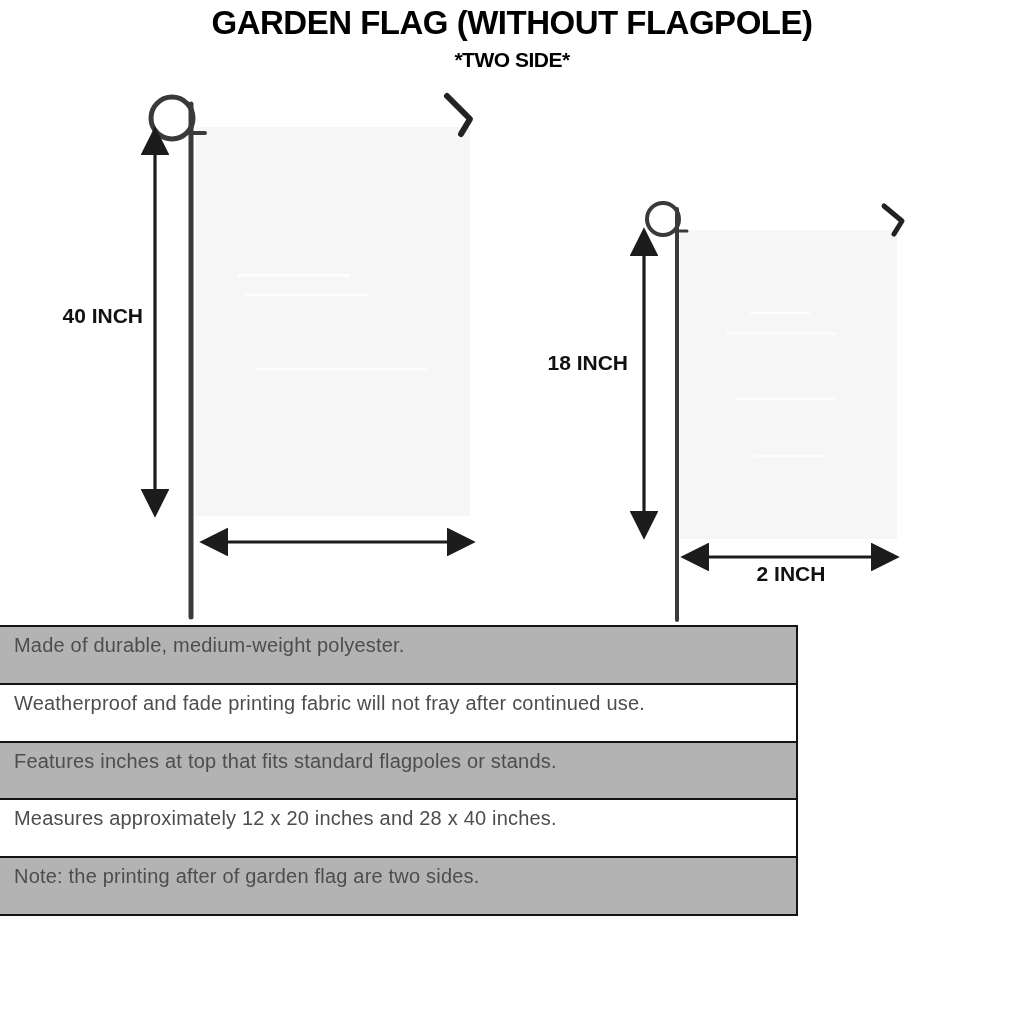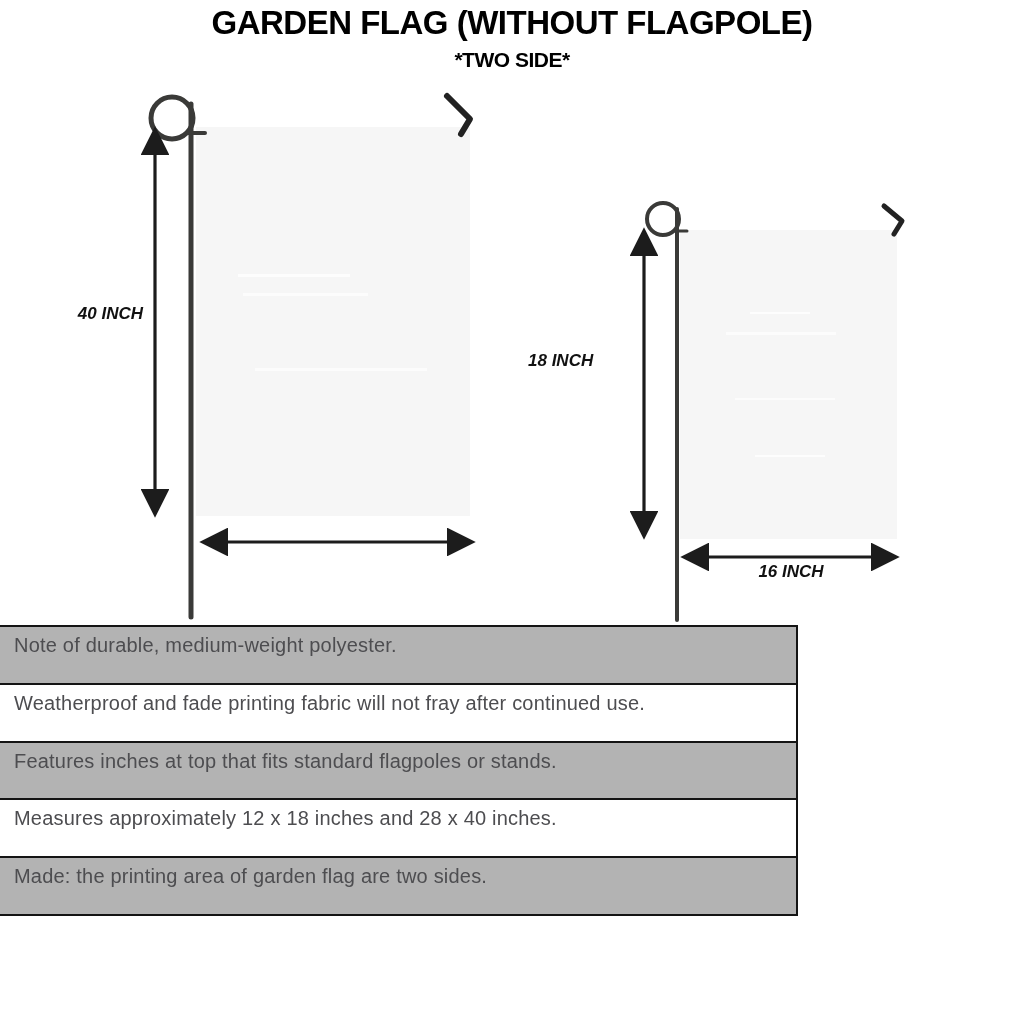--- a/index.html
+++ b/index.html
@@ -18,26 +18,26 @@
   }
   .title-line2 {
     font-size: 21px; font-weight: 800; letter-spacing: -0.5px; line-height: 36px;
   }
 
   
   #diagram-svg { position: absolute; top: 0; left: 0; width: 1024px; height: 1024px; }
 
   
   .dim-label {
-    position: absolute; font-size: 17px; font-weight: 700; color: #111;
-    letter-spacing: 0px; white-space: nowrap; font-style: italic;
+    position: absolute; font-size: 21px; font-weight: 700; color: #111;
+    letter-spacing: 0px; white-space: nowrap;
   }
   .dim-40 { top: 304px; left: 43px;  width: 100px; text-align: right;  }
   .dim-28 { top: 547px; left: 213px; width: 200px; text-align: center; }
-  .dim-18 { top: 351px; left: 528px; width: 100px;  }
+  .dim-18 { top: 351px; left: 528px; width: 100px; text-align: right;  }
   .dim-12 { top: 562px; left: 691px; width: 200px; text-align: center; }
 
   
   .feature-table {
     position: absolute; top: 625px; left: -6px; width: 804px; height: 291px;
     border: 2px solid #141414; background: #fff;
     display: flex; flex-direction: column;
   }
   .feature-row {
     flex: 1 1 0; display: flex; align-items: flex-start;
@@ -88,33 +88,33 @@
       <circle cx="663" cy="219" r="16" fill="none" stroke="#3a3a38" stroke-width="4"></circle>
       <line x1="675" y1="231" x2="687" y2="231" stroke="#3a3a38" stroke-width="3" stroke-linecap="round"></line>
       <polyline points="884,206 902,221 894,234" fill="none" stroke="#222222" stroke-width="5" stroke-linecap="round" stroke-linejoin="round"></polyline>
       <line x1="644" y1="233" x2="644" y2="534" stroke="#1c1c1c" stroke-width="3.2" marker-start="url(#ah)" marker-end="url(#ah)"></line>
       <line x1="686" y1="557" x2="894" y2="557" stroke="#1c1c1c" stroke-width="3.2" marker-start="url(#ah)" marker-end="url(#ah)"></line>
     </g>
   </svg>
 
   <div class="dim-label dim-40">40 INCH</div>
   <div class="dim-label dim-18">18 INCH</div>
-  <div class="dim-label dim-12">16 INCH</div>
+  <div class="dim-label dim-12">2 INCH</div>
 
   <div class="feature-table">
     <div class="feature-row shaded">
-      <span>Note of durable, medium-weight polyester.</span>
+      <span>Made of durable, medium-weight polyester.</span>
     </div>
     <div class="feature-row plain">
       <span>Weatherproof and fade printing fabric will not fray after continued use.</span>
     </div>
     <div class="feature-row shaded">
       <span>Features inches at top that fits standard flagpoles or stands.</span>
     </div>
     <div class="feature-row plain">
-      <span>Measures approximately 12 x 18 inches and 28 x 40 inches.</span>
+      <span>Measures approximately 12 x 20 inches and 28 x 40 inches.</span>
     </div>
     <div class="feature-row shaded">
-      <span>Made: the printing area of garden flag are two sides.</span>
+      <span>Note: the printing after of garden flag are two sides.</span>
     </div>
   </div>
 
 </div>
 
 </body></html>

